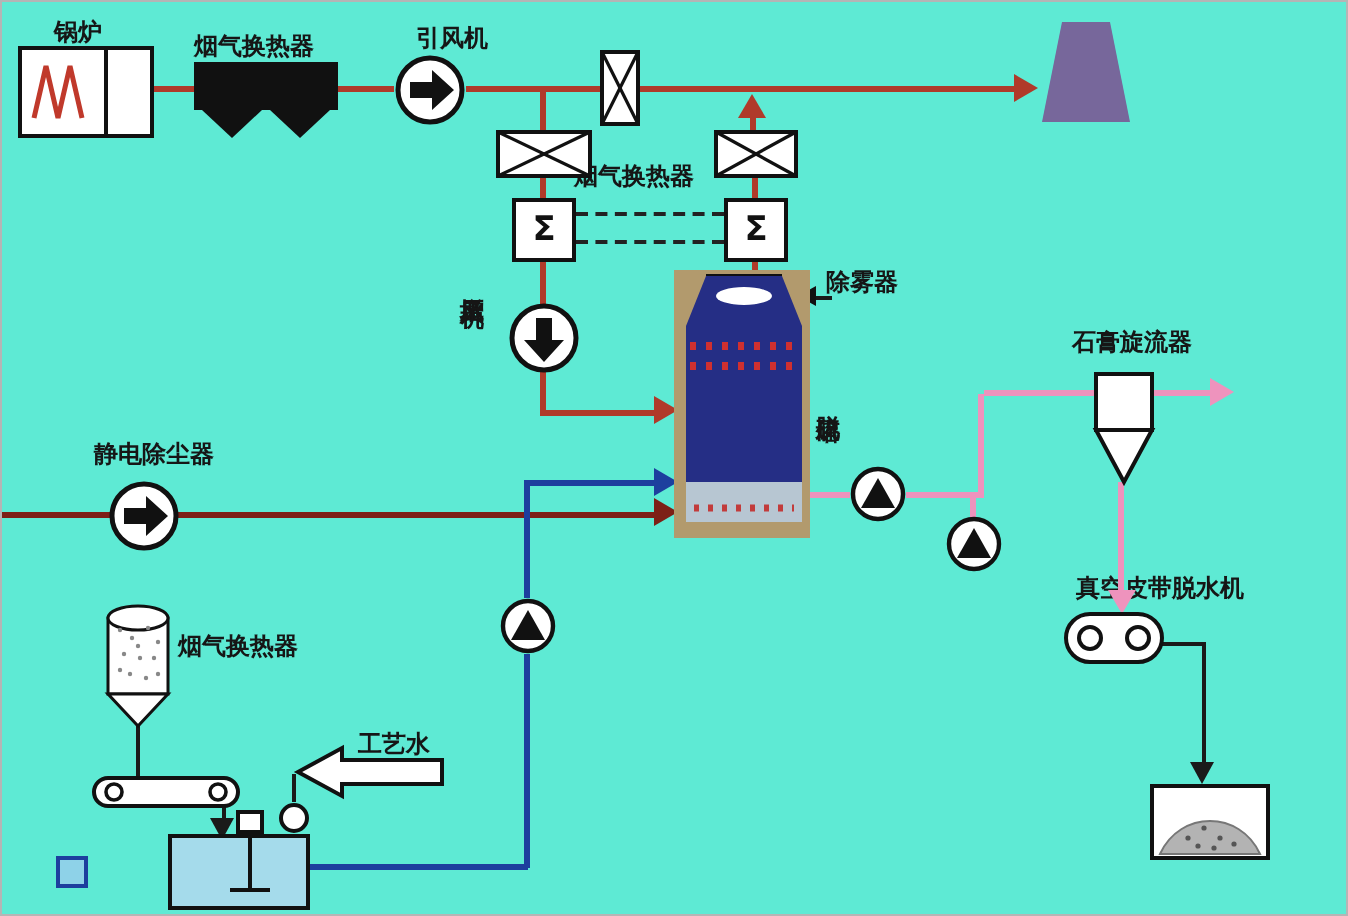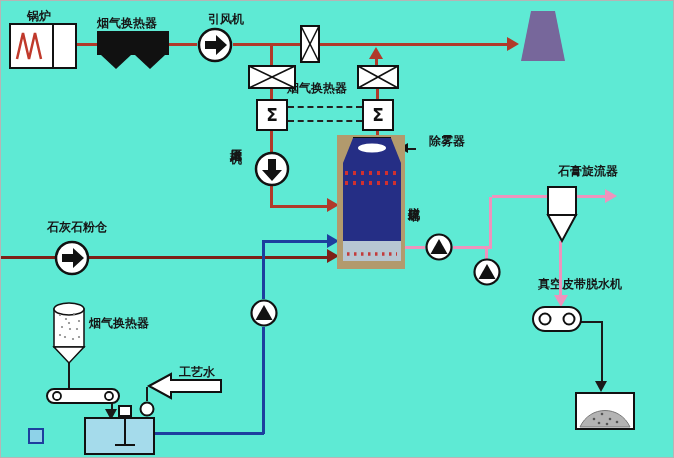--- a/index.html
+++ b/index.html
@@ -33,25 +33,25 @@
 </head>
 <body>
 
 <div id="canvas">
 
   <div class="lbl" style="left:26px;top:8px">锅炉</div>
   <div class="lbl" style="left:96px;top:15px">烟气换热器</div>
   <div class="lbl" style="left:207px;top:11px">引风机</div>
   <div class="lbl" style="left:286px;top:80px">烟气换热器</div>
   <div class="lbl vert" style="left:228px;top:138px">增压风机</div>
-  <div class="lbl" style="left:428px;top:133px">除雾器</div>
+  <div class="lbl" style="left:412px;top:133px">除雾器</div>
   <div class="lbl vert" style="left:406px;top:196px">脱硫塔</div>
-  <div class="lbl" style="left:557px;top:163px">石膏旋流器</div>
-  <div class="lbl" style="left:537px;top:276px">真空皮带脱水机</div>
-  <div class="lbl" style="left:46px;top:219px">石灰石粉仓</div>
+  <div class="lbl" style="left:535px;top:163px">石膏旋流器</div>
+  <div class="lbl" style="left:537px;top:286px">真空皮带脱水机</div>
+  <div class="lbl" style="left:46px;top:219px">静电除尘器</div>
   <div class="lbl" style="left:88px;top:315px">烟气换热器</div>
   <div class="lbl" style="left:178px;top:364px">工艺水</div>
 
   <div class="ln red" style="left:76px;top:42px;width:20px;height:3px"></div>
   <div class="ln red" style="left:168px;top:42px;width:28px;height:3px"></div>
   <div class="ln red" style="left:232px;top:42px;width:67px;height:3px"></div>
   <div class="ln red" style="left:319px;top:42px;width:187px;height:3px"></div>
   <div class="arr r-red" style="left:506px;top:36px"></div>
   <div class="ln red" style="left:269px;top:42px;width:3px;height:22px"></div>
   <div class="ln red" style="left:269px;top:88px;width:3px;height:10px"></div>

